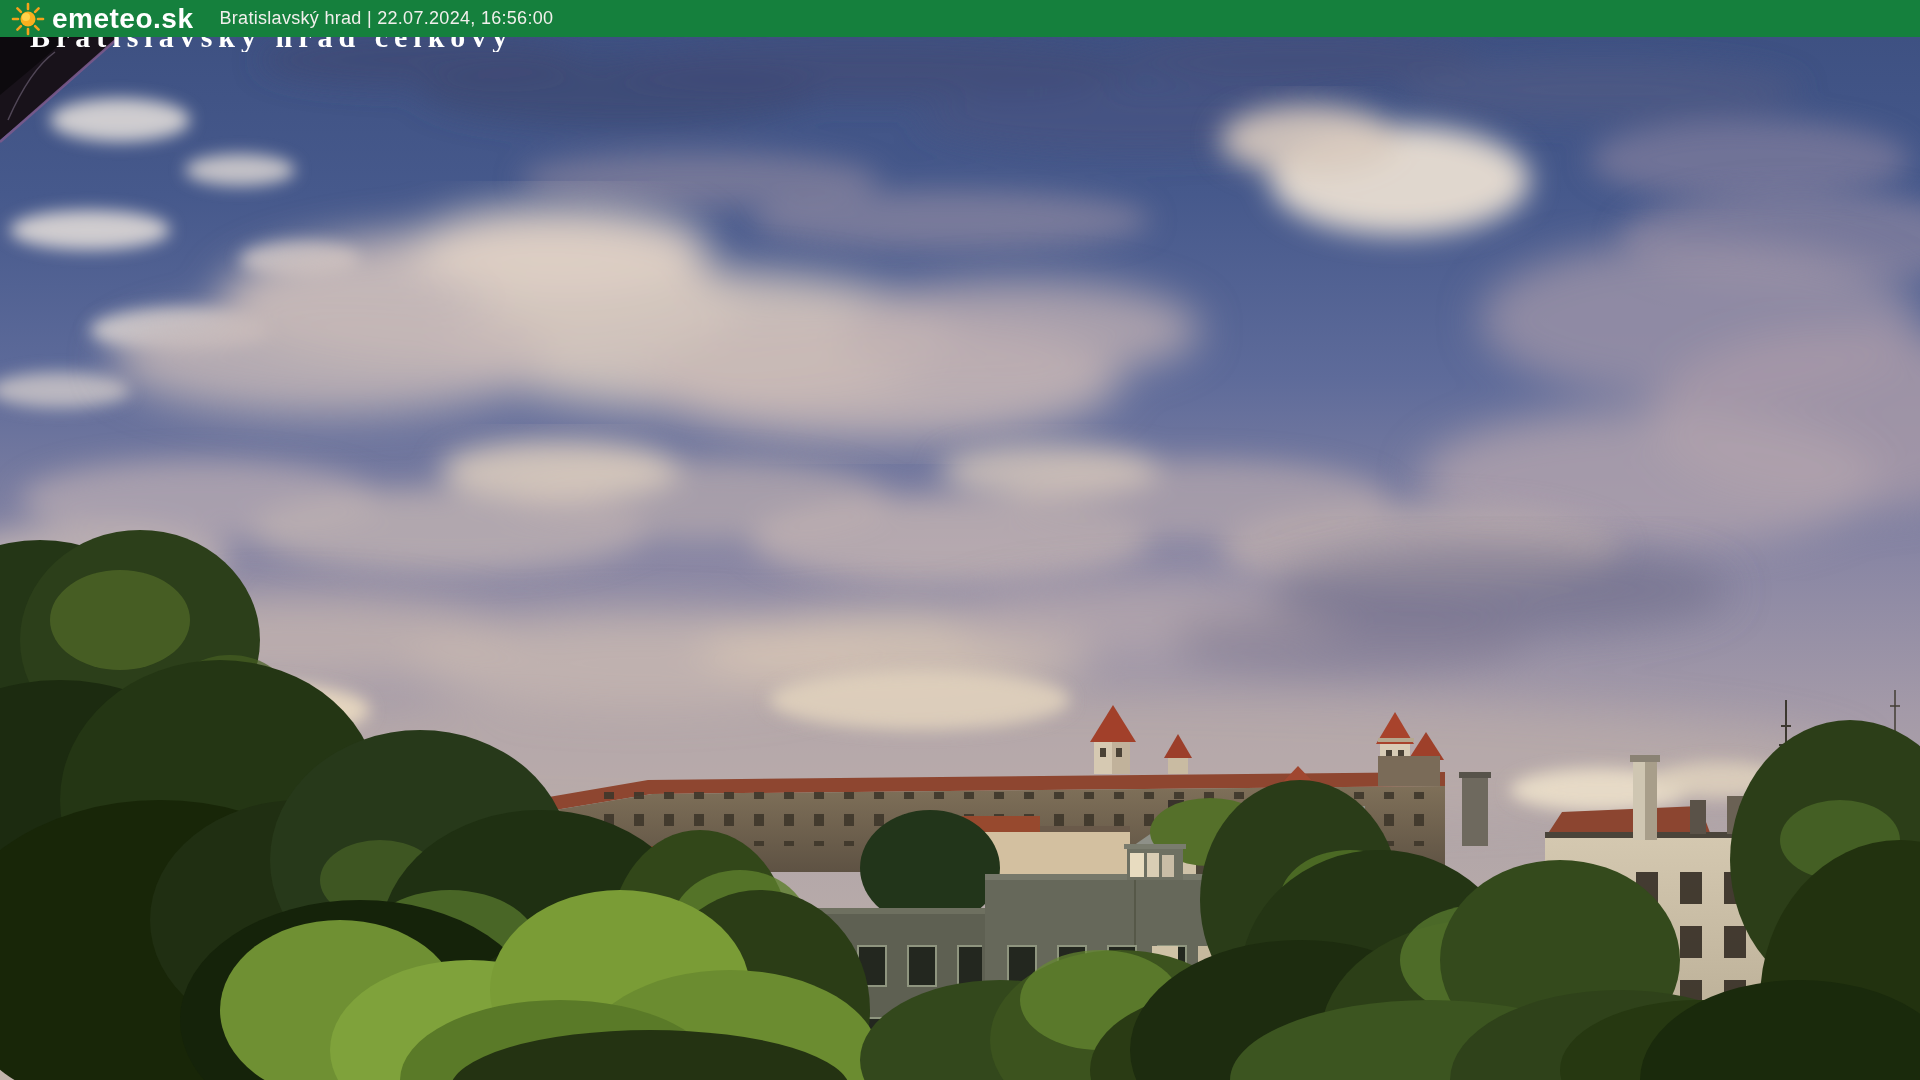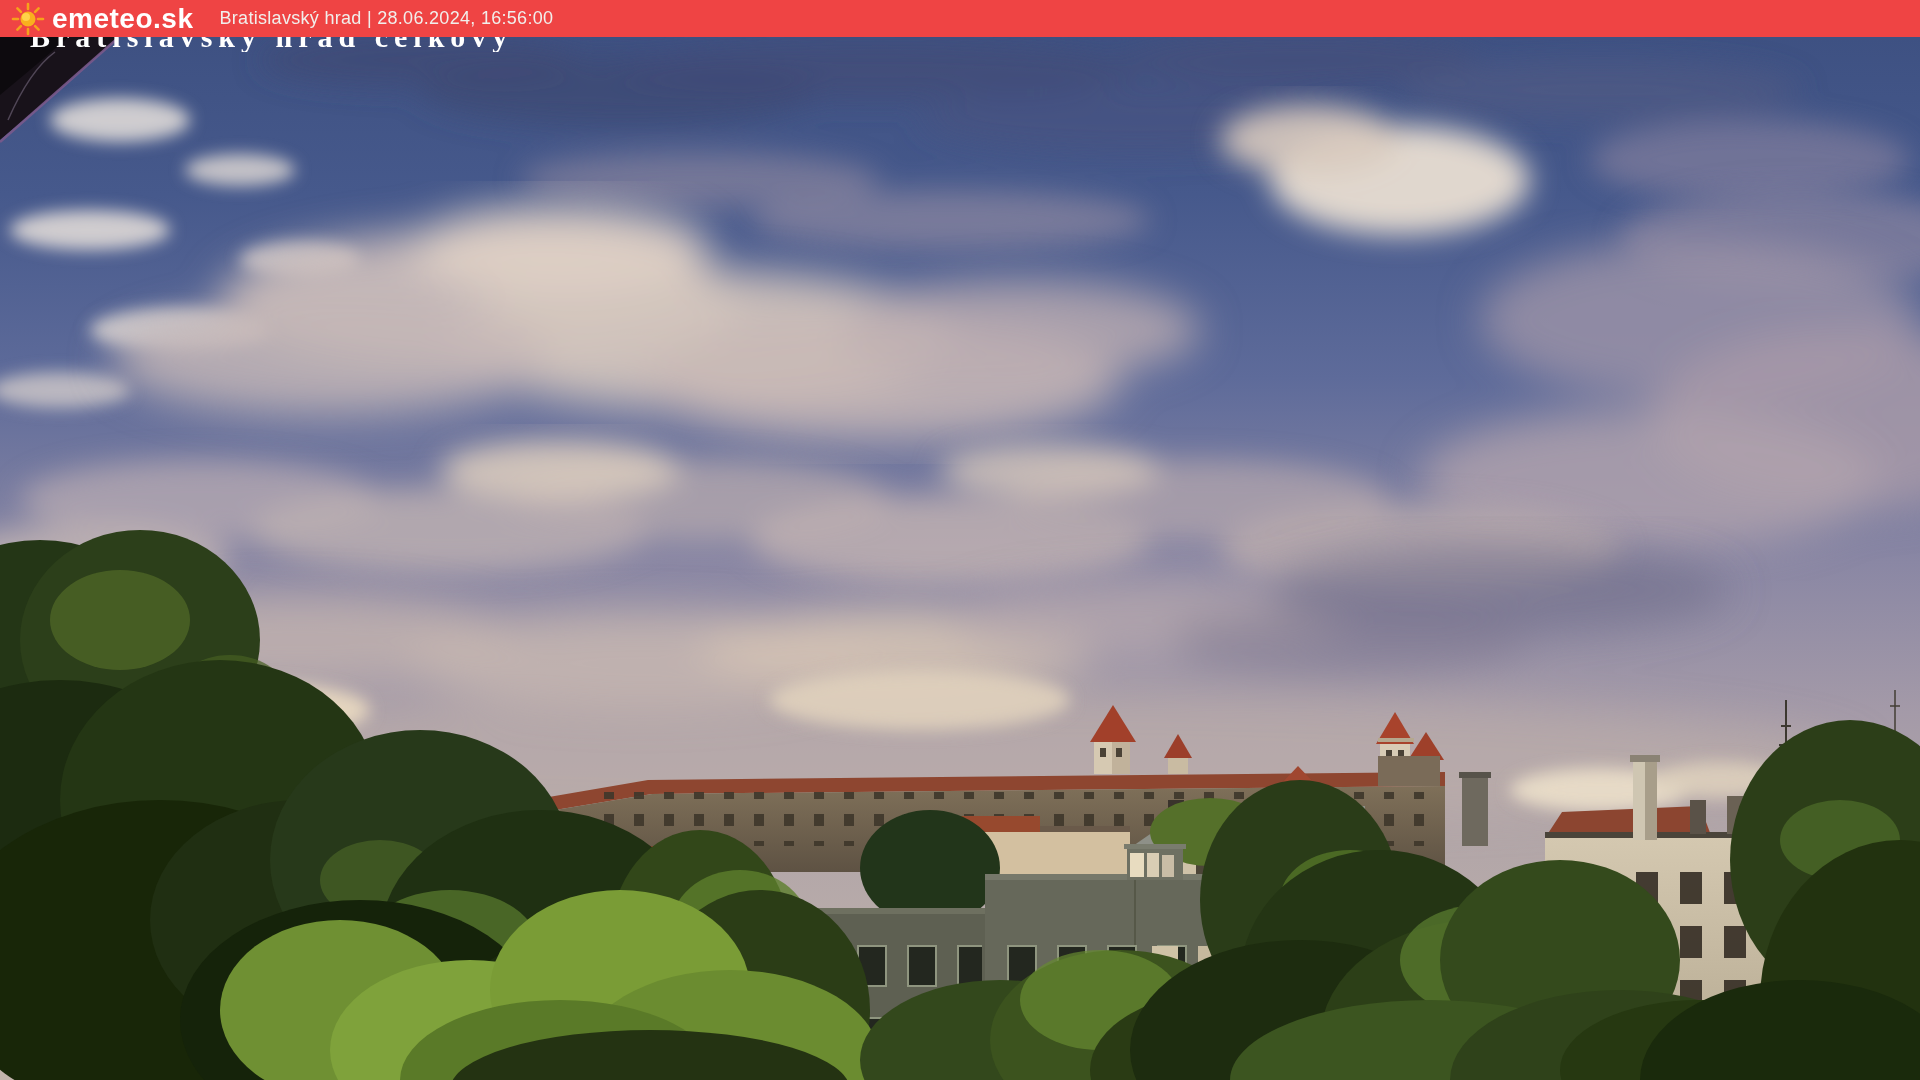--- a/index.html
+++ b/index.html
@@ -1,19 +1,19 @@
 <!DOCTYPE html>
 <html><head>
 <meta charset="utf-8">
 <style>
   html,body{margin:0;padding:0;background:#000;}
   .stage{position:relative;width:1920px;height:1080px;overflow:hidden;
          font-family:"Liberation Sans",sans-serif;background:#8a87a4;}
   
-  .hdr{position:absolute;top:0;left:0;width:1920px;height:37px;background:#ef4444;
+  .hdr{position:absolute;top:0;left:0;width:1920px;height:37px;background:#15803d;
        display:flex;align-items:center;z-index:40;}
   .hdr .sun{width:34px;height:34px;margin-left:11px;flex:0 0 auto;}
   .logo{color:#ffffff;font-size:28px;font-weight:700;letter-spacing:.5px;margin-left:7px;line-height:37px;}
   .caption{color:#f1efec;font-size:18px;font-weight:400;margin-left:26px;line-height:37px;letter-spacing:.3px;}
   
   .photo{position:absolute;inset:0;z-index:10;}
   .photo svg{display:block;}
   
   .ovl{position:absolute;top:37px;height:15px;overflow:hidden;z-index:30;color:#ffffff;
        font-family:Liberation Serif, serif;font-weight:700;font-size:30px;}
@@ -341,16 +341,16 @@
           <line x1="27" y1="17" x2="32" y2="17"></line>
         <line x1="6.4" y1="6.4" x2="9.9" y2="9.9"></line>
           <line x1="24.1" y1="24.1" x2="27.6" y2="27.6"></line>
         <line x1="6.4" y1="27.6" x2="9.9" y2="24.1"></line>
           <line x1="24.1" y1="9.9" x2="27.6" y2="6.4"></line>
       </g>
       <circle cx="17" cy="17" r="7.5" fill="#f9b01e"></circle>
       <circle cx="15" cy="15" r="4" fill="#ffd24a"></circle>
     </svg>
     <div class="logo">emeteo.sk</div>
-    <div class="caption">Bratislavský hrad | 28.06.2024, 16:56:00</div>
+    <div class="caption">Bratislavský hrad | 22.07.2024, 16:56:00</div>
   </div>
 
 </div>
 
 </body></html>

